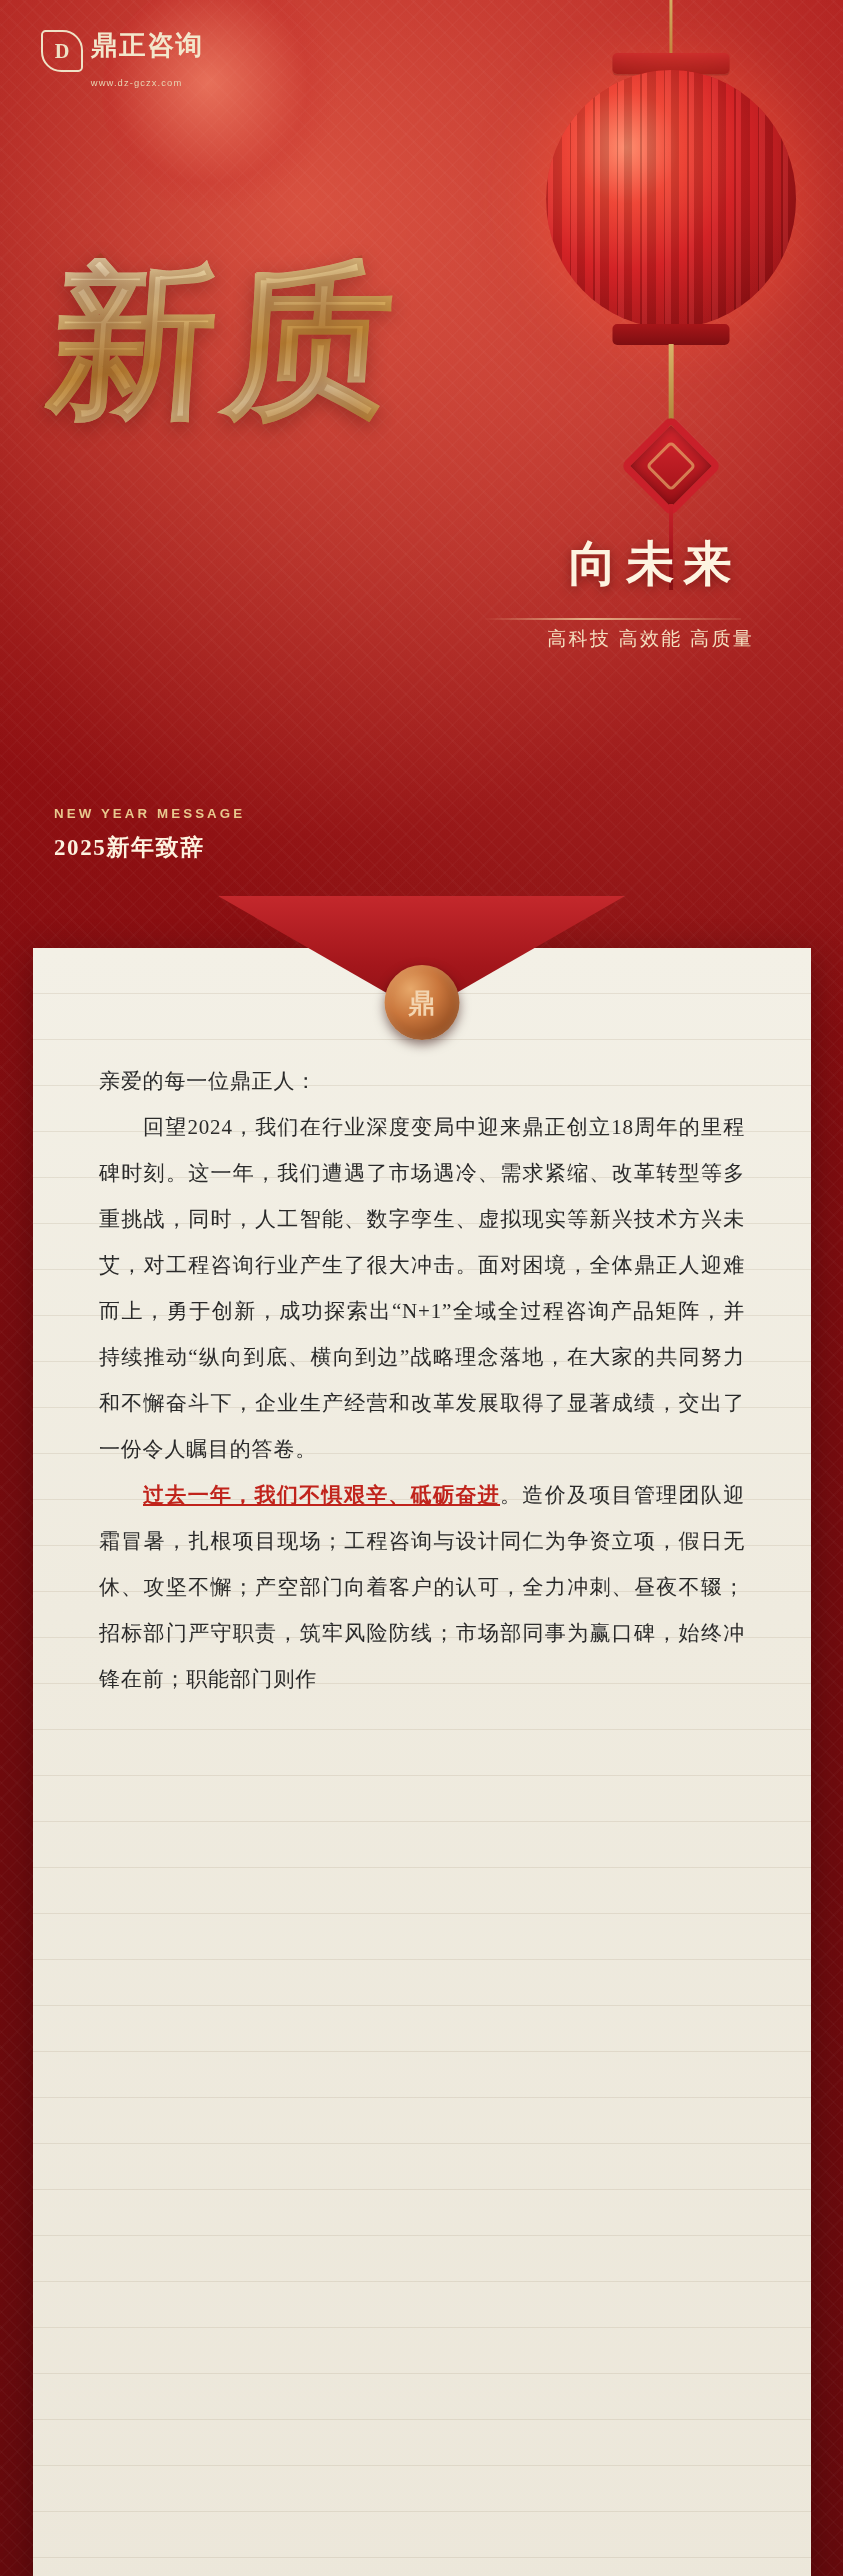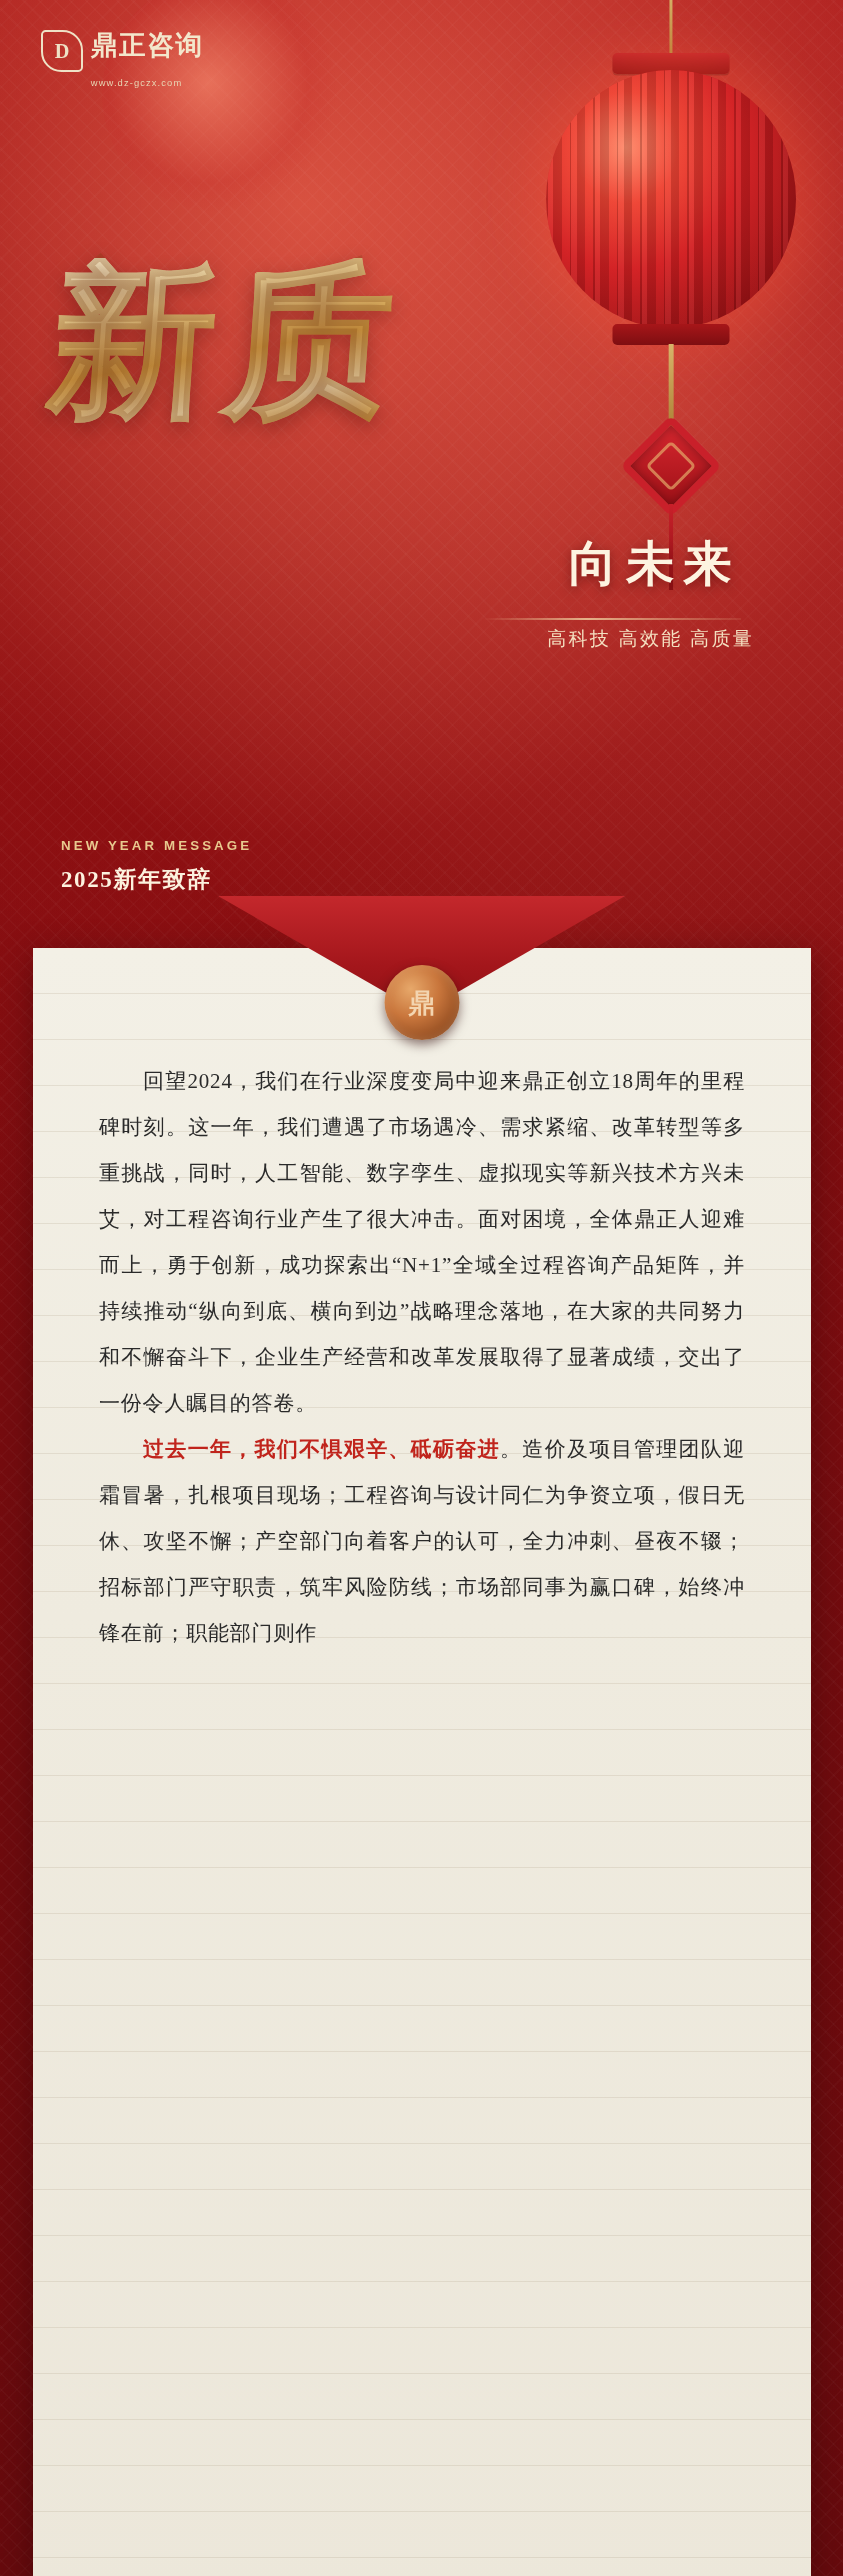--- a/index.html
+++ b/index.html
@@ -153,21 +153,21 @@
     font-size:19px; letter-spacing:2.3px; color:#f4dfc0;
     font-family:"Liberation Sans", sans-serif;
   }
   .hero-rule {
     position:absolute; right:102px; top:618px; width:258px; height:1.6px;
     background:linear-gradient(90deg, rgba(240,210,160,0) 0%, rgba(240,210,160,0.8) 40%, rgba(240,210,160,0.1) 100%);
   }
 
   
   .nym {
-    position:absolute; left:61px; top:806px; z-index:11;margin-top:32px;
+    position:absolute; left:54px; top:806px; z-index:11;
   }
   .nym-en {
     color:#e8c98f; font-size:13.3px; letter-spacing:3.1px; font-weight:bold;
   }
   .nym-cn {
     margin-top:11px;
     color:#fdf2df; font-size:23px; font-weight:bold; letter-spacing:1.6px;
     font-family:"Liberation Serif", serif;
   }
 
@@ -214,21 +214,21 @@
     font-family:"Liberation Serif", serif;
     font-size:21px;
     line-height:46px;
     color:#2a2a2a;
     text-align:justify;
     letter-spacing:0.8px;
     margin-bottom:0;
   }
   .salutation { margin-bottom:0; }
   .indent { text-indent:44px; }
-  .hl { color:#c0241c; font-weight:bold; }
+  .hl { color:#c0241c; font-weight:bold;text-decoration:underline; }
 </style>
 </head>
 <body>
 
 <div class="page">
 
   <div class="glow-ball"></div>
 
   <div class="lantern">
     <div class="lantern-cord"></div>
@@ -261,18 +261,19 @@
   </div>
 
   <div class="envelope">
     <div class="env-flap"></div>
     <div class="wax-seal">
       <span>鼎</span>
     </div>
   </div>
 
   <div class="letter">
+    <p class="salutation">亲爱的每一位鼎正人：</p>
     <p class="indent">回望2024，我们在行业深度变局中迎来鼎正创立18周年的里程碑时刻。这一年，我们遭遇了市场遇冷、需求紧缩、改革转型等多重挑战，同时，人工智能、数字孪生、虚拟现实等新兴技术方兴未艾，对工程咨询行业产生了很大冲击。面对困境，全体鼎正人迎难而上，勇于创新，成功探索出“N+1”全域全过程咨询产品矩阵，并持续推动“纵向到底、横向到边”战略理念落地，在大家的共同努力和不懈奋斗下，企业生产经营和改革发展取得了显著成绩，交出了一份令人瞩目的答卷。</p>
     <p class="indent"><span class="hl">过去一年，我们不惧艰辛、砥砺奋进</span><span>。造价及项目管理团队迎霜冒暑，扎根项目现场；工程咨询与设计同仁为争资立项，假日无休、攻坚不懈；产空部门向着客户的认可，全力冲刺、昼夜不辍；招标部门严守职责，筑牢风险防线；市场部同事为赢口碑，始终冲锋在前；职能部门则作</span></p>
   </div>
 
 </div>
 
 
 </body></html>

